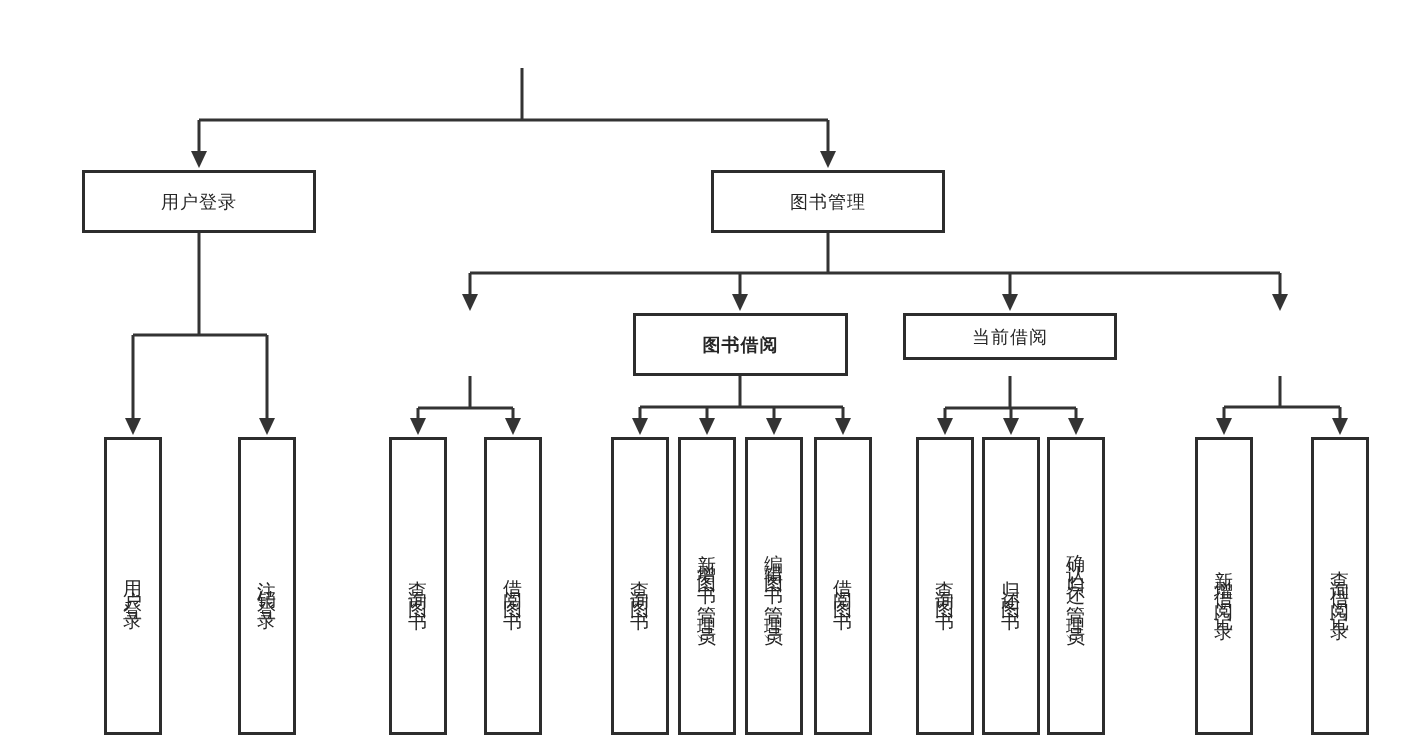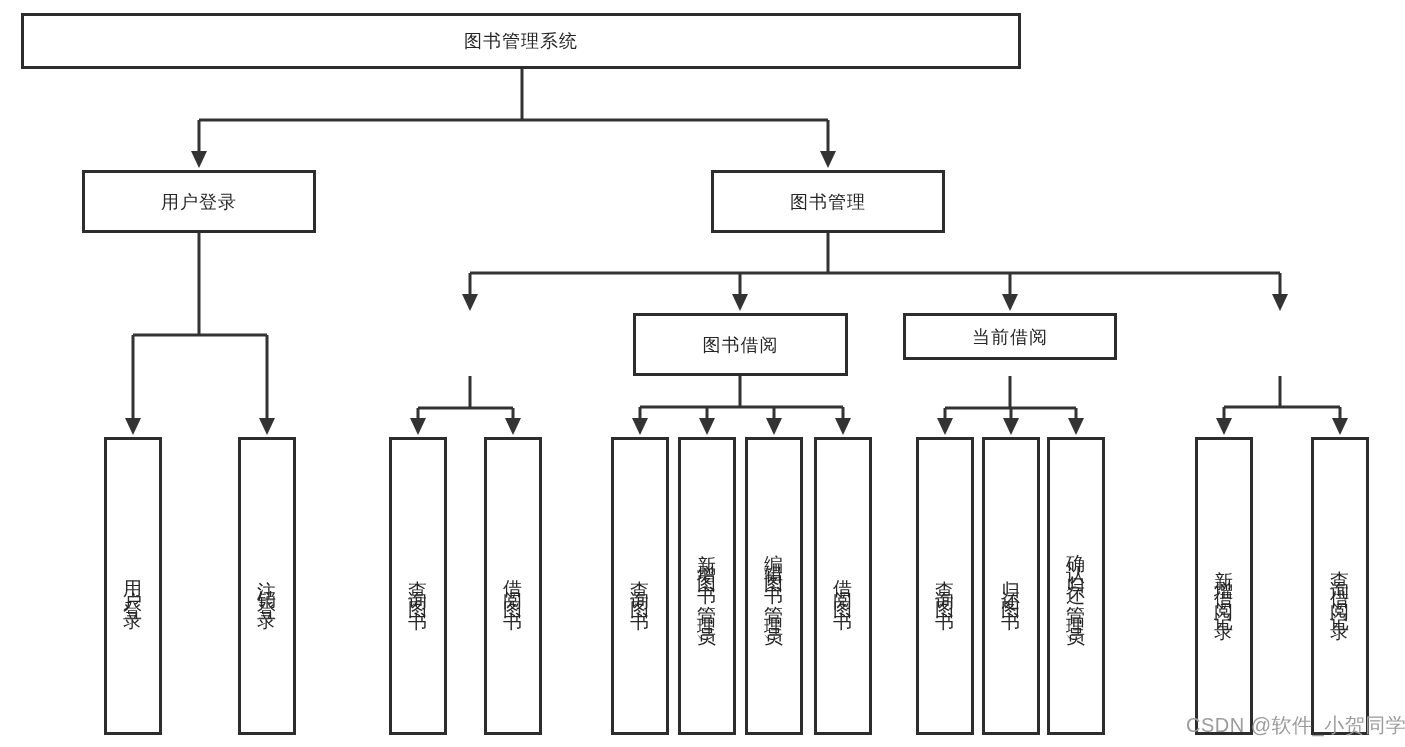--- a/index.html
+++ b/index.html
@@ -36,21 +36,21 @@
     font-size: 19px;
     letter-spacing: 0.55em;
     line-height: 1;
     white-space: nowrap;
   }
   
   .n-root   { left: 21px;  top: 13px;  width: 1000px; height: 56px; }
   .n-user   { left: 82px;  top: 170px; width: 234px;  height: 63px; }
   .n-mgmt   { left: 711px; top: 170px; width: 234px;  height: 63px; }
   .n-l3-0   { left: 363px; top: 313px; width: 215px;  height: 63px; }
-  .n-l3-1   { left: 633px; top: 313px; width: 215px;  height: 63px; }
+  .n-l3-1   { left: 633px; top: 313px; width: 215px;  height: 63px; font-weight: bold; }
   .n-l3-2   { left: 903px; top: 313px; width: 214px;  height: 47px; }
   .n-l3-3   { left: 1172px;top: 313px; width: 215px;  height: 63px; }
   .leaf     { top: 437px; width: 58px; height: 298px; }
   .lf-0  { left: 104px; }
   .lf-1  { left: 238px; }
   .lf-2  { left: 389px; }
   .lf-3  { left: 484px; }
   .lf-4  { left: 611px; }
   .lf-5  { left: 678px; }
   .lf-6  { left: 745px; }
@@ -100,21 +100,20 @@
       <polygon points="766,418 782,418 774,435"></polygon>
       <polygon points="835,418 851,418 843,435"></polygon>
       <polygon points="937,418 953,418 945,435"></polygon>
       <polygon points="1003,418 1019,418 1011,435"></polygon>
       <polygon points="1068,418 1084,418 1076,435"></polygon>
       <polygon points="1216,418 1232,418 1224,435"></polygon>
       <polygon points="1332,418 1348,418 1340,435"></polygon>
     </g>
   </svg>
 
-  <div class="node hbox n-root">图书管理系统</div>
 
   <div class="node hbox n-user">用户登录</div>
   <div class="node hbox n-mgmt">图书管理</div>
 
   <div class="node hbox n-l3-1">图书借阅</div>
   <div class="node hbox n-l3-2">当前借阅</div>
 
   <div class="node vbox leaf lf-0">
     <span class="vtext">用户登录</span>
   </div>
@@ -152,15 +151,14 @@
     <span class="vtext">确认归还（管理员）</span>
   </div>
 
   <div class="node vbox leaf lf-11">
     <span class="vtext">新增借阅记录</span>
   </div>
   <div class="node vbox leaf lf-12">
     <span class="vtext">查询借阅记录</span>
   </div>
 
-  <div id="watermark">CSDN @软件_小贺同学</div>
 
 </div>
 
 </body></html>

